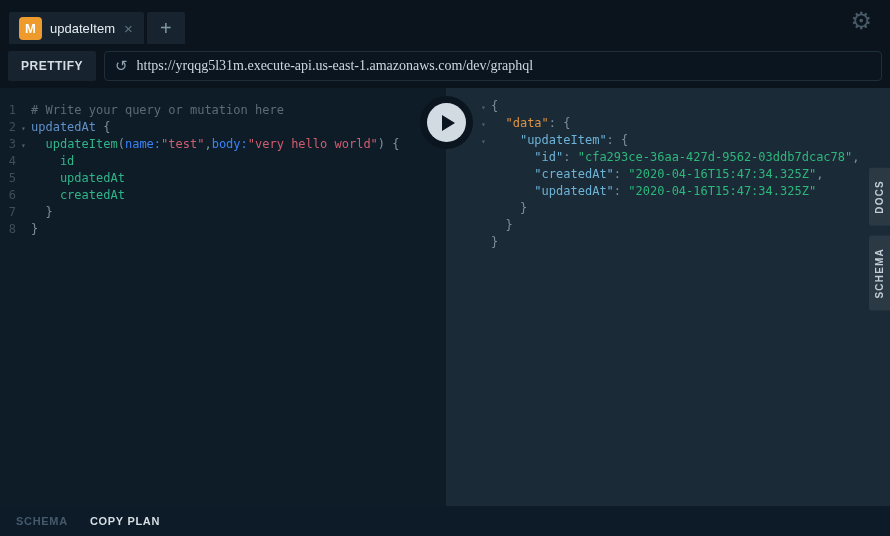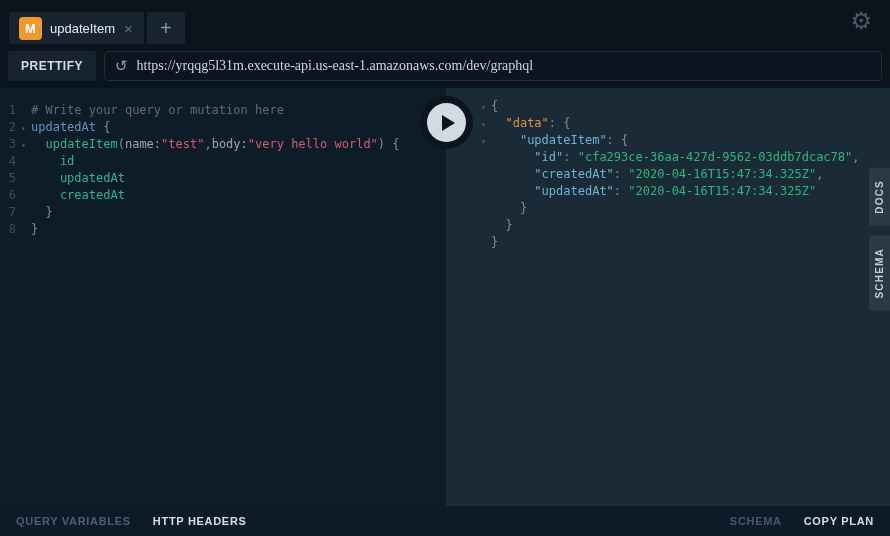--- a/index.html
+++ b/index.html
@@ -51,21 +51,21 @@
     display:flex; align-items:baseline; height:17px;
     font-family:"DejaVu Sans Mono", monospace; font-size:12px; line-height:17px;
   }
   .line-num { width:16px; text-align:right; color:#3d4e5a; flex:none; }
   .fold-col { width:15px; text-align:center; color:#51626e; font-size:8px; flex:none; }
   .r-indent { width:30px; flex:none; }
   .line-text { white-space:pre; }
   .tok-comment { color:#5c6b77; }
   .tok-keyword { color:#6190c9; }
   .tok-property { color:#2fb588; }
-  .tok-attribute { color:#a3a3a3; }
+  .tok-attribute { color:#3b82f6; }
   .tok-string { color:#d15c6e; }
   .tok-punct { color:#7e909c; }
   .tok-plain { color:#9fb0bc; }
   .tok-key { color:#6db3d8; }
   .tok-key-data { color:#de9445; }
   .tok-value { color:#2db77b; }
   
   .play {
     position:absolute; left:420px; top:8px; width:53px; height:53px; border-radius:50%;
     background:#0b1520; display:flex; align-items:center; justify-content:center; cursor:pointer;
@@ -223,22 +223,18 @@
     </div>
 
     <div class="side-tabs">
       <div class="side-tab">DOCS</div>
       <div class="side-tab">SCHEMA</div>
     </div>
   </div>
 
   <div class="bottombar">
     <div class="bb-group">
-      <span class="bb-dim">QUERY VARIABLES</span>
-      <span class="bb-bright">HTTP HEADERS</span>
-    </div>
-    <div class="bb-group">
       <span class="bb-dim2">SCHEMA</span>
       <span class="bb-bright">COPY PLAN</span>
     </div>
   </div>
 
 </div>
 
 </body></html>

